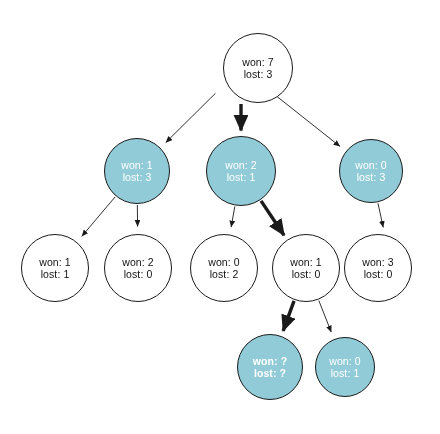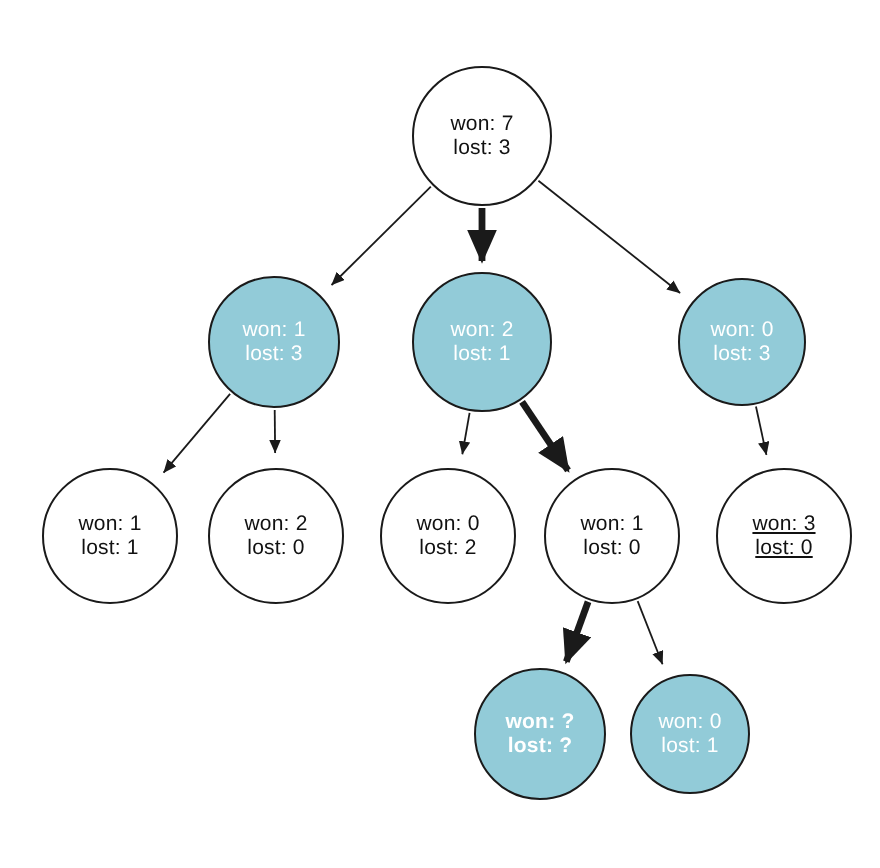--- a/index.html
+++ b/index.html
@@ -70,21 +70,21 @@
         <line x1="115.05" y1="196.97" x2="81.79" y2="236.31" stroke="#1a1a1a" stroke-width="0.9" marker-end="url(#arrow-thin)"></line>
         <line x1="137.35" y1="205.00" x2="137.57" y2="226.50" stroke="#1a1a1a" stroke-width="0.9" marker-end="url(#arrow-thin)"></line>
         <line x1="234.79" y1="206.46" x2="231.16" y2="227.12" stroke="#1a1a1a" stroke-width="0.9" marker-end="url(#arrow-thin)"></line>
         <line x1="261.04" y1="200.91" x2="284.01" y2="235.19" stroke="#1a1a1a" stroke-width="3.4" marker-end="url(#arrow-bold)"></line>
         <line x1="377.98" y1="203.25" x2="383.22" y2="227.44" stroke="#1a1a1a" stroke-width="0.9" marker-end="url(#arrow-thin)"></line>
         <line x1="294.04" y1="300.89" x2="283.16" y2="330.82" stroke="#1a1a1a" stroke-width="3.4" marker-end="url(#arrow-bold)"></line>
         <line x1="318.83" y1="300.56" x2="331.26" y2="332.11" stroke="#1a1a1a" stroke-width="0.9" marker-end="url(#arrow-thin)"></line>
       </g>
   </svg>
   <div id="node-layer">
-      <div class="node white" style="left: 206px; top: 33px; width: 70px; height: 70px;">
+      <div class="node white" style="left: 223px; top: 33px; width: 70px; height: 70px;">
         <span class="line">won: 7</span>
         <span class="line">lost: 3</span>
       </div>
       <div class="node cyan" style="left: 104px; top: 138px; width: 66px; height: 66px;">
         <span class="line">won: 1</span>
         <span class="line">lost: 3</span>
       </div>
       <div class="node cyan" style="left: 206px; top: 136px; width: 70px; height: 70px;">
         <span class="line">won: 2</span>
         <span class="line">lost: 1</span>
@@ -102,21 +102,21 @@
         <span class="line">lost: 0</span>
       </div>
       <div class="node white" style="left: 190px; top: 234px; width: 68px; height: 68px;">
         <span class="line">won: 0</span>
         <span class="line">lost: 2</span>
       </div>
       <div class="node white" style="left: 272px; top: 234px; width: 68px; height: 68px;">
         <span class="line">won: 1</span>
         <span class="line">lost: 0</span>
       </div>
-      <div class="node white" style="left: 358px; top: 234px; width: 68px; height: 68px; text-decoration: underline;">
+      <div class="node white" style="left: 344px; top: 234px; width: 68px; height: 68px;">
         <span class="line">won: 3</span>
         <span class="line">lost: 0</span>
       </div>
       <div class="node cyan" style="left: 237px; top: 334px; width: 66px; height: 66px; font-weight: bold;">
         <span class="line">won: ?</span>
         <span class="line">lost: ?</span>
       </div>
       <div class="node cyan" style="left: 315px; top: 337px; width: 60px; height: 60px;">
         <span class="line">won: 0</span>
         <span class="line">lost: 1</span>

